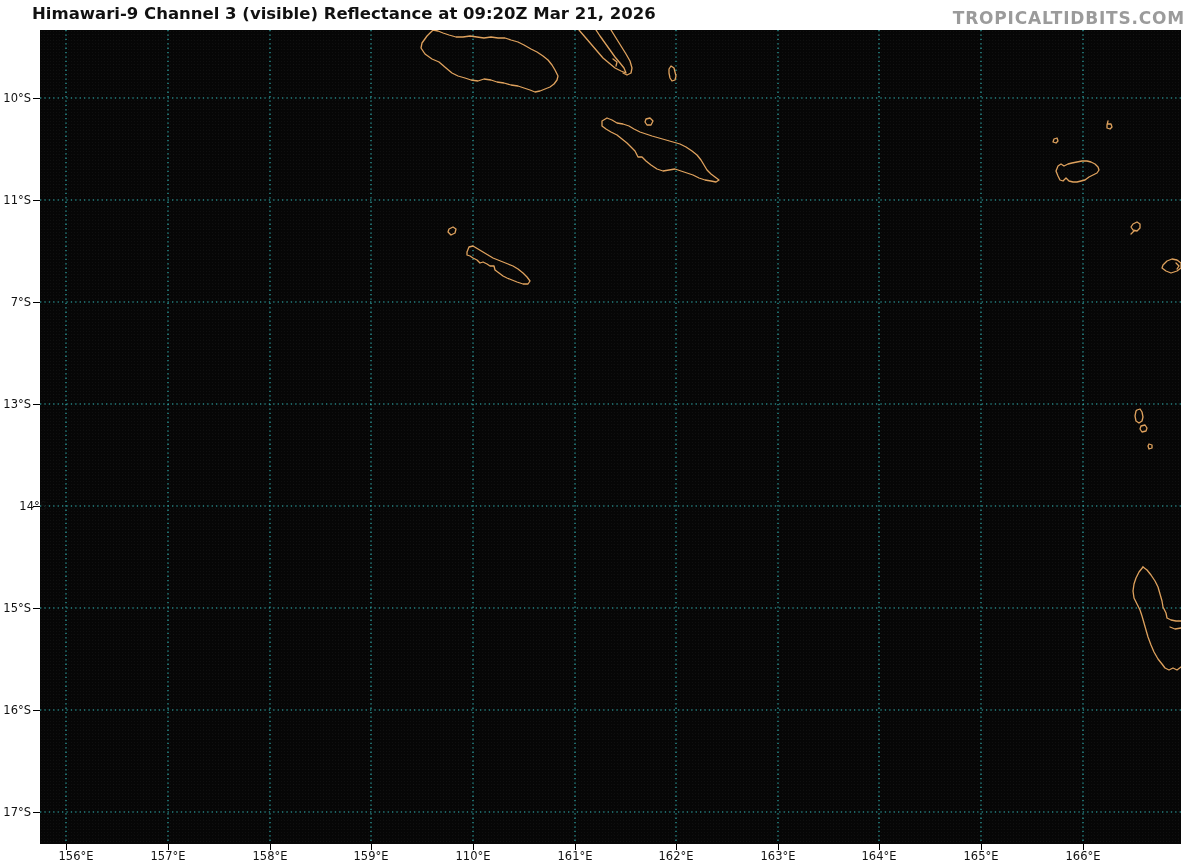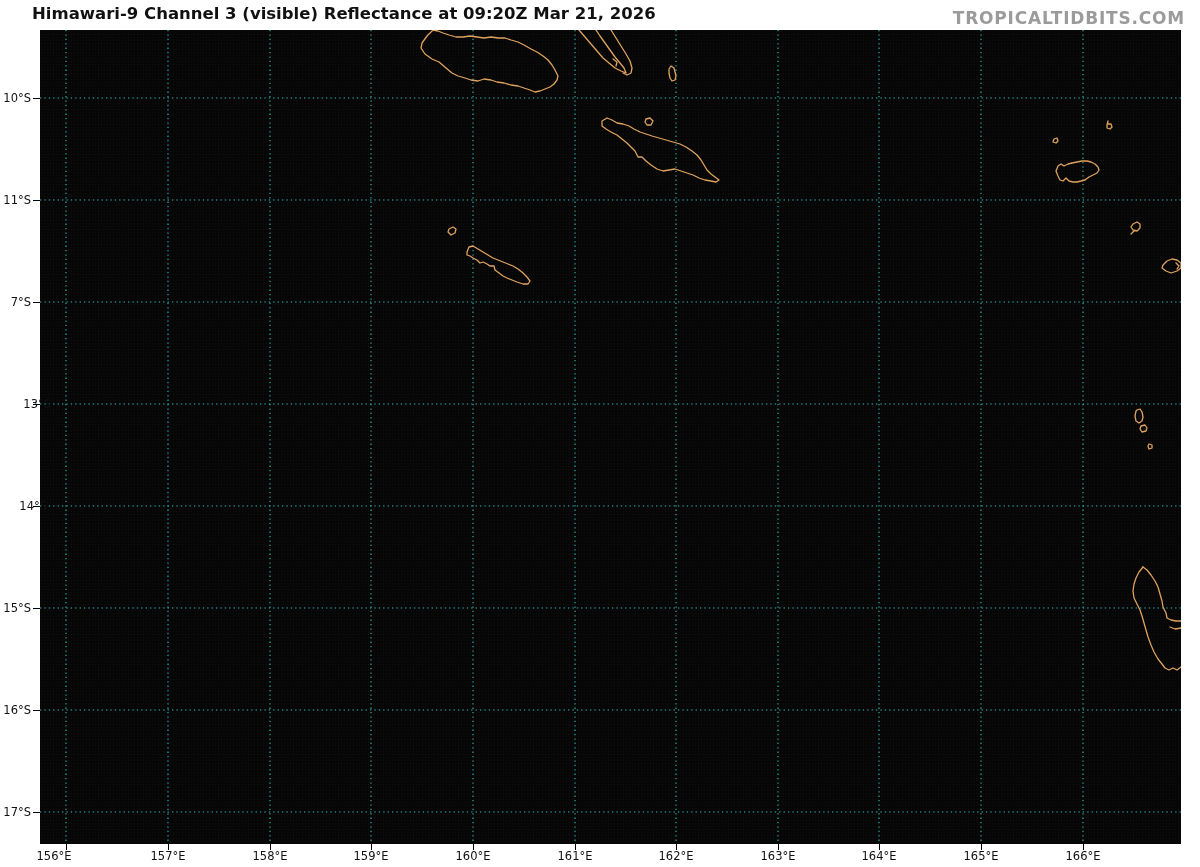--- a/index.html
+++ b/index.html
@@ -98,39 +98,39 @@
   </div>
 
   <div id="axes">
       <div class="ytick-mark" style="left: 33px; top: 97.5px;"></div>
       <div class="ytick-label" style="top: 91px; color: rgb(17, 17, 17);">10°S</div>
       <div class="ytick-mark" style="left: 33px; top: 199.5px;"></div>
       <div class="ytick-label" style="top: 193px; color: rgb(17, 17, 17);">11°S</div>
       <div class="ytick-mark" style="left: 33px; top: 301.5px;"></div>
       <div class="ytick-label" style="top: 295px; color: rgb(17, 17, 17);">7°S</div>
       <div class="ytick-mark" style="left: 33px; top: 403.5px;"></div>
-      <div class="ytick-label" style="top: 397px; color: rgb(17, 17, 17); padding-left: 20px;">13°S</div>
+      <div class="ytick-label" style="top: 397px; color: rgb(17, 17, 17);">13°S</div>
       <div class="ytick-mark" style="left: 33px; top: 505.5px;"></div>
       <div class="ytick-label" style="top: 499px; color: rgb(17, 17, 17); padding-left: 16px;">14°S</div>
       <div class="ytick-mark" style="left: 33px; top: 607.5px;"></div>
       <div class="ytick-label" style="top: 601px; color: rgb(17, 17, 17);">15°S</div>
       <div class="ytick-mark" style="left: 33px; top: 709.5px;"></div>
       <div class="ytick-label" style="top: 703px; color: rgb(17, 17, 17);">16°S</div>
       <div class="ytick-mark" style="left: 33px; top: 811.5px;"></div>
       <div class="ytick-label" style="top: 805px; color: rgb(17, 17, 17);">17°S</div>
       <div class="xtick-mark" style="left: 65.5px; top: 844px;"></div>
-      <div class="xtick-label" style="left: 54px; top: 850px; color: rgb(17, 17, 17);">156°E</div>
+      <div class="xtick-label" style="left: 76px; top: 850px; color: rgb(17, 17, 17);">156°E</div>
       <div class="xtick-mark" style="left: 167.5px; top: 844px;"></div>
       <div class="xtick-label" style="left: 168px; top: 850px; color: rgb(17, 17, 17);">157°E</div>
       <div class="xtick-mark" style="left: 269.5px; top: 844px;"></div>
       <div class="xtick-label" style="left: 270px; top: 850px; color: rgb(17, 17, 17);">158°E</div>
       <div class="xtick-mark" style="left: 370.5px; top: 844px;"></div>
       <div class="xtick-label" style="left: 371px; top: 850px; color: rgb(17, 17, 17);">159°E</div>
       <div class="xtick-mark" style="left: 472.5px; top: 844px;"></div>
-      <div class="xtick-label" style="left: 473px; top: 850px; color: rgb(17, 17, 17);">160°E</div>
+      <div class="xtick-label" style="left: 473px; top: 850px; color: rgb(17, 17, 17);">110°E</div>
       <div class="xtick-mark" style="left: 574.5px; top: 844px;"></div>
       <div class="xtick-label" style="left: 575px; top: 850px; color: rgb(17, 17, 17);">161°E</div>
       <div class="xtick-mark" style="left: 675.5px; top: 844px;"></div>
       <div class="xtick-label" style="left: 676px; top: 850px; color: rgb(17, 17, 17);">162°E</div>
       <div class="xtick-mark" style="left: 777.5px; top: 844px;"></div>
       <div class="xtick-label" style="left: 778px; top: 850px; color: rgb(17, 17, 17);">163°E</div>
       <div class="xtick-mark" style="left: 878.5px; top: 844px;"></div>
       <div class="xtick-label" style="left: 879px; top: 850px; color: rgb(17, 17, 17);">164°E</div>
       <div class="xtick-mark" style="left: 980.5px; top: 844px;"></div>
       <div class="xtick-label" style="left: 981px; top: 850px; color: rgb(17, 17, 17);">165°E</div>

